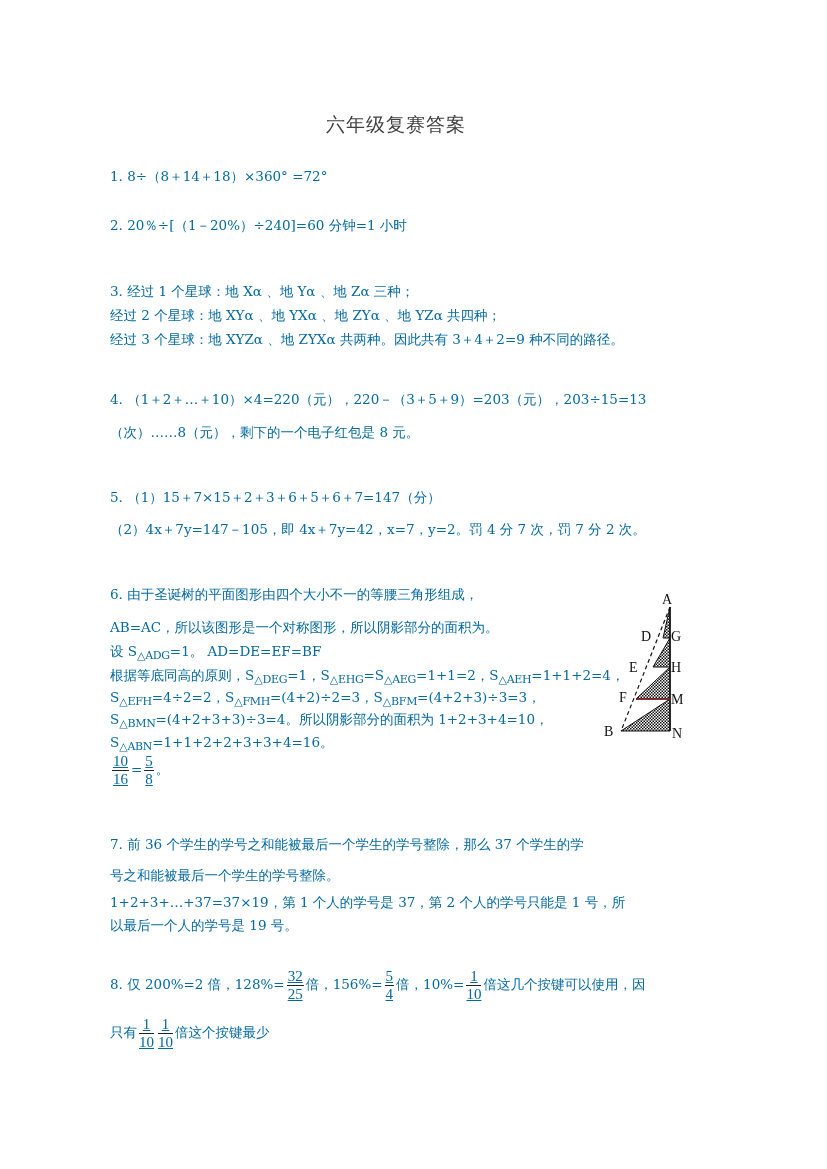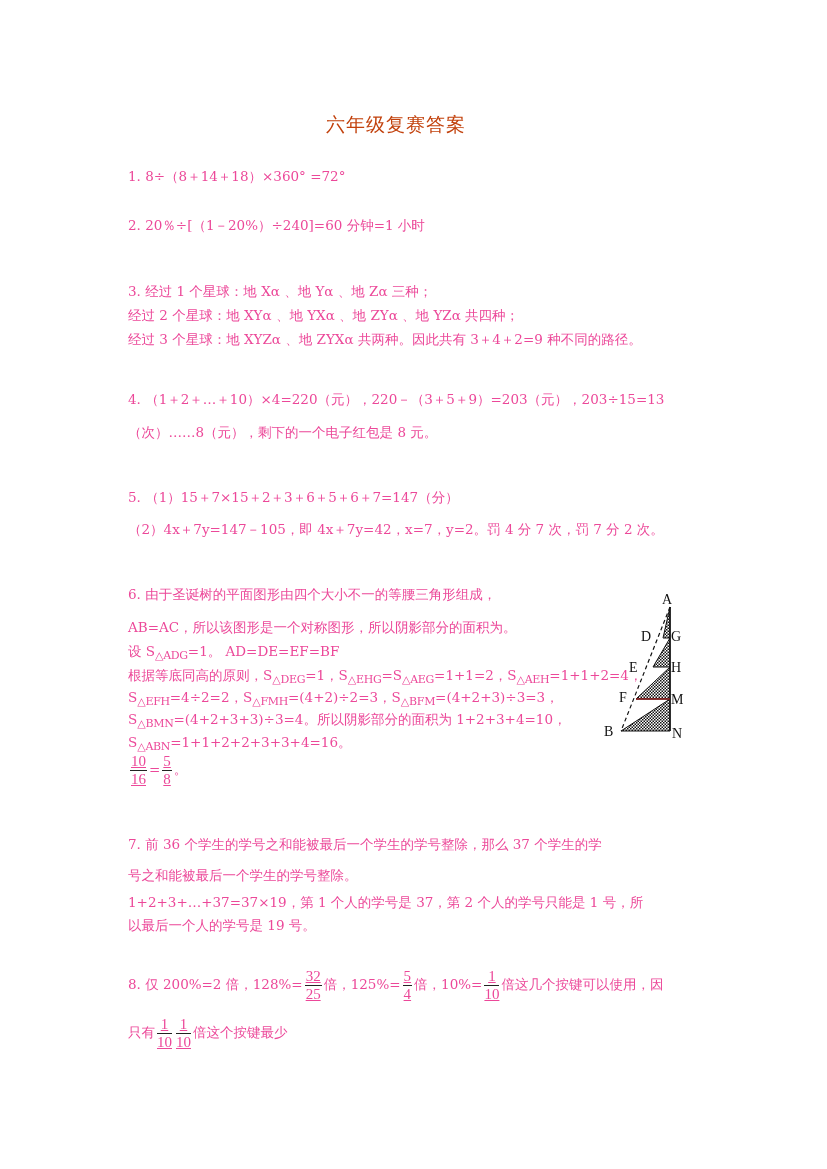--- a/index.html
+++ b/index.html
@@ -1,20 +1,20 @@
 <!DOCTYPE html>
 <html><head>
 <meta charset="utf-8">
 <style>
   html, body { margin: 0; padding: 0; background: #ffffff; }
   body { width: 827px; height: 1169px; position: relative; overflow: hidden;
          font-family: "DejaVu Serif", "Liberation Serif", serif; color: #222; }
   .title { position: absolute; top: 112px; left: 0; width: 792px; text-align: center;
-           font-size: 19px; color: #c2410c; letter-spacing: 1px; }
-  .line { position: absolute; left: 128px; font-size: 13.5px; white-space: nowrap; color: #ec4899; line-height: 18px; }
+           font-size: 19px; color: #404040; letter-spacing: 1px; }
+  .line { position: absolute; left: 110px; font-size: 13.5px; white-space: nowrap; color: #0369a1; line-height: 18px; }
   .sub { font-size: 11px; vertical-align: -3px; letter-spacing: -0.3px; }
   .frac { display: inline-block; vertical-align: middle; text-align: center; font-family: "Liberation Serif", serif;
           font-size: 15px; line-height: 17px; margin: 0 2px; text-decoration: underline; }
   .frac .num { display: block; border-bottom: 1px solid #222; padding: 0 1px; }
   .frac .den { display: block; }
   .diagram { position: absolute; left: 597px; top: 590px; width: 100px; height: 155px; }
   .diagram text { font-family: "Liberation Serif", serif; font-size: 14px; fill: #111; }
 </style>
 </head>
 <body>
@@ -86,17 +86,17 @@
   <text x="7" y="146">B</text>
   <text x="75" y="148">N</text>
 </svg>
 
 <div class="line" style="top:835px">7. 前 36 个学生的学号之和能被最后一个学生的学号整除，那么 37 个学生的学</div>
 <div class="line" style="top:866px">号之和能被最后一个学生的学号整除。</div>
 <div class="line" style="top:893px">1+2+3+…+37=37×19，第 1 个人的学号是 37，第 2 个人的学号只能是 1 号，所</div>
 <div class="line" style="top:916px">以最后一个人的学号是 19 号。</div>
 
 <div class="line" style="top:968px">
-  <span>8. 仅 200%=2 倍，128%=</span><span class="frac"><span class="num">32</span><span class="den">25</span></span><span>倍，125%=</span><span class="frac"><span class="num">5</span><span class="den">4</span></span><span>倍，10%=</span><span class="frac"><span class="num">1</span><span class="den">10</span></span><span>倍这几个按键可以使用，因</span>
+  <span>8. 仅 200%=2 倍，128%=</span><span class="frac"><span class="num">32</span><span class="den">25</span></span><span>倍，156%=</span><span class="frac"><span class="num">5</span><span class="den">4</span></span><span>倍，10%=</span><span class="frac"><span class="num">1</span><span class="den">10</span></span><span>倍这几个按键可以使用，因</span>
 </div>
 <div class="line" style="top:1016px">
   <span>只有</span><span class="frac"><span class="num">1</span><span class="den">10</span></span><span class="frac"><span class="num">1</span><span class="den">10</span></span><span>倍这个按键最少</span>
 </div>
 
 </body></html>

